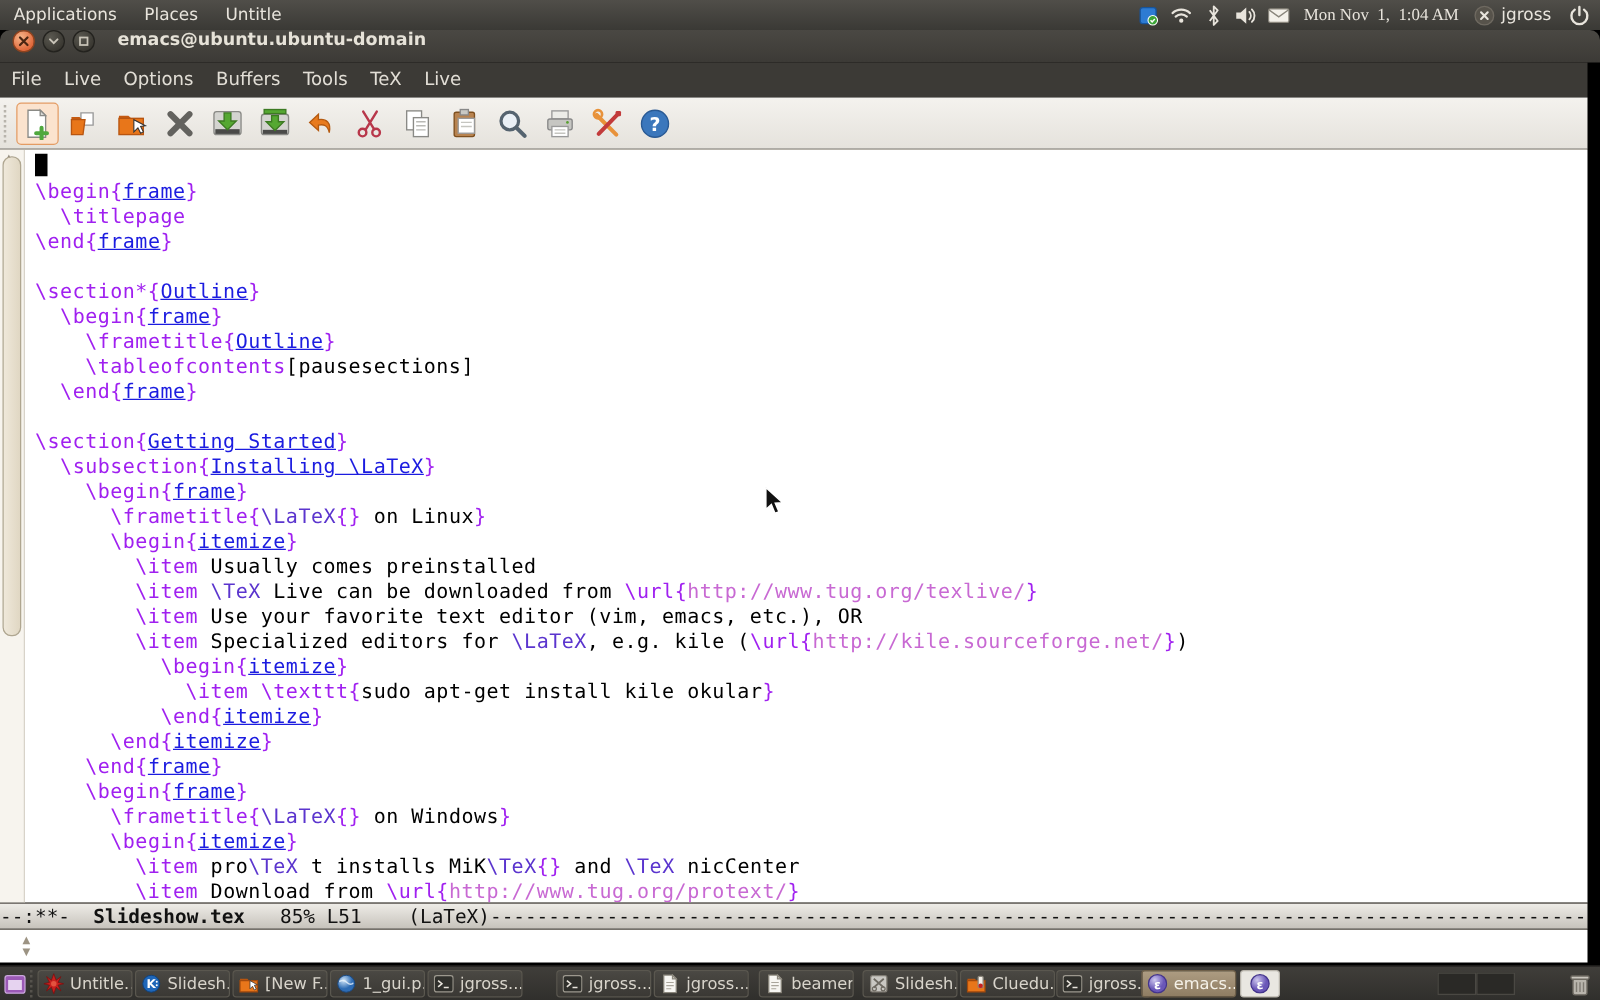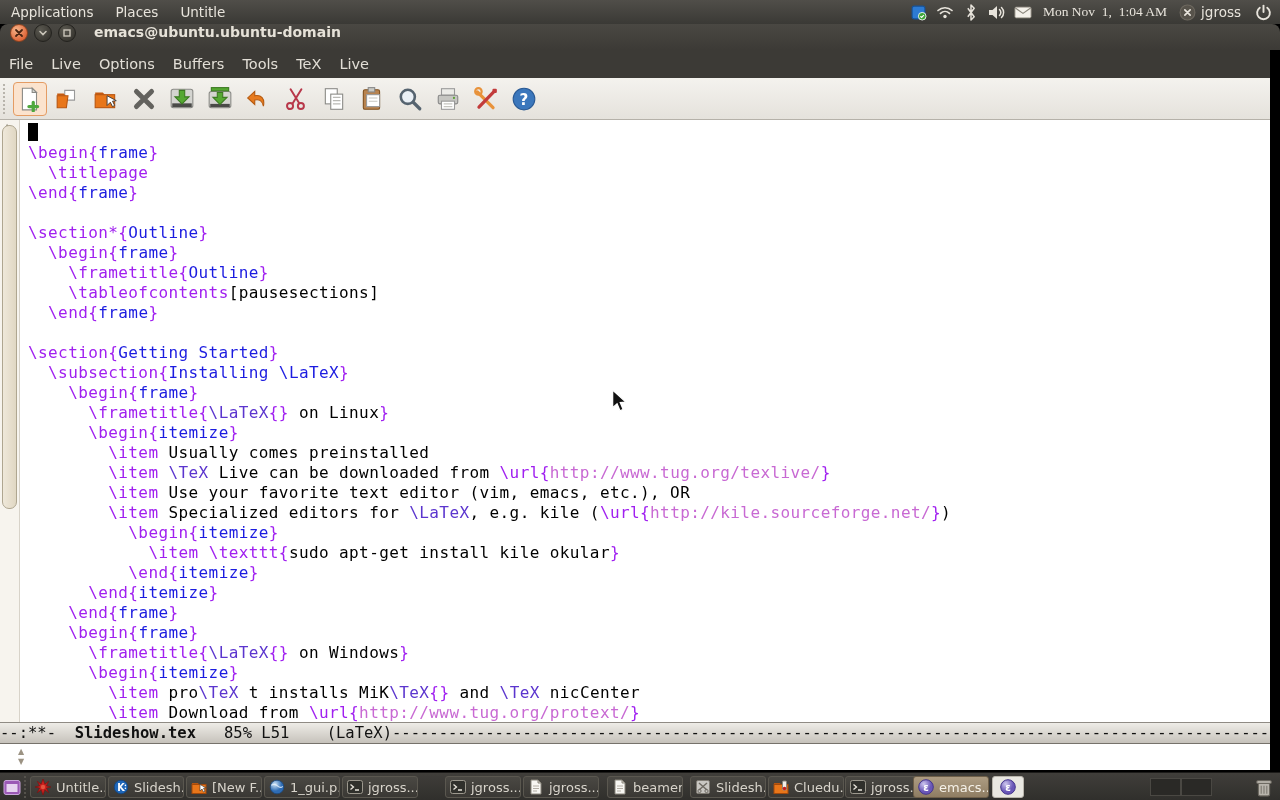--- a/index.html
+++ b/index.html
@@ -37,21 +37,21 @@
 
   
   #buffer { position:absolute; left:0; top:96px; width:1270px; height:602px; background:#fff; }
   #vscroll { position:absolute; left:0; top:0; width:20px; height:602px; background:#F7F4EE; border-right:1px solid #D8D3C9; }
   #vthumb { position:absolute; left:2px; top:5px; width:15px; height:384px; background:linear-gradient(90deg,#EFE8DA,#E0D7C3);
     border:1px solid #AFA690; border-radius:7px; }
   #vstep-top { position:absolute; left:4px; top:2px; font-size:8px; color:#8F887A; }
   #code { position:absolute; left:28px; top:3px; font-family:"DejaVu Sans Mono","Liberation Mono",monospace;
     font-size:16px; letter-spacing:0.4px; line-height:20px; white-space:pre; color:#000; }
   .line { height:20px; }
-  .tk-c { color:var(--syn-c); } .tk-e { color:var(--syn-e); } .tk-t { color:var(--syn-t); }
+  .tk-c { color:var(--syn-c); } .tk-e { color:var(--syn-e);text-decoration:underline; } .tk-t { color:var(--syn-t); }
   .tk-u { color:var(--syn-u); } .tk-p { color:var(--syn-p);margin-top:23px; }
   #cursor { display:inline-block; width:9.6px; height:18px; background:#000; vertical-align:-3px; }
 
   
   #modeline { position:absolute; left:0; top:698px; width:1270px; height:22px;
     background:linear-gradient(#EEECE7,#C6C2BB); border-top:1px solid #8F8B84; border-bottom:1px solid #76726B;
     font-family:"DejaVu Sans Mono","Liberation Mono",monospace; font-size:15.5px; color:#111;
     white-space:pre; overflow:hidden; display:flex; align-items:center; }
   #ml-name { font-weight:bold; }
   #echo-area { position:absolute; left:0; top:720px; width:1270px; height:26px; background:#fff; }

